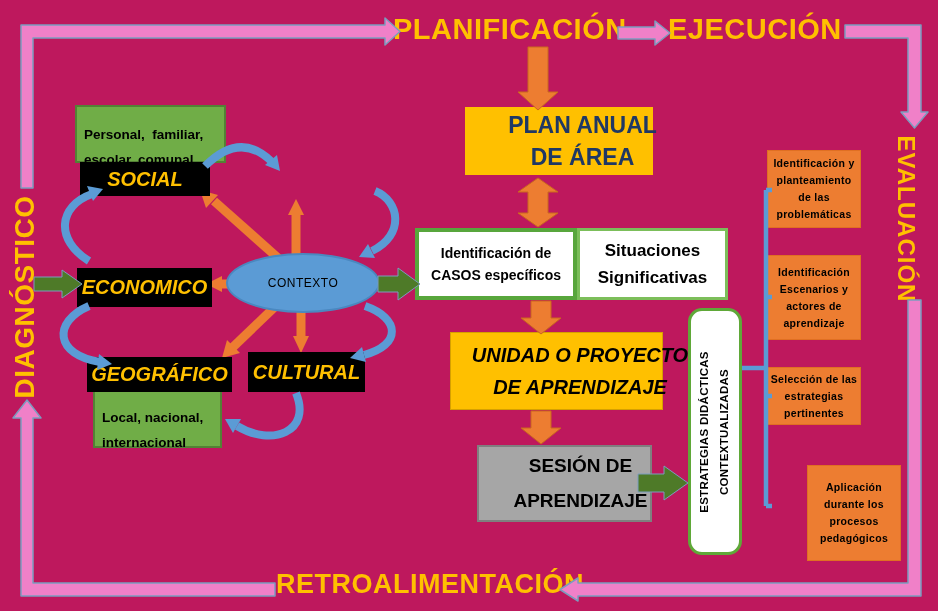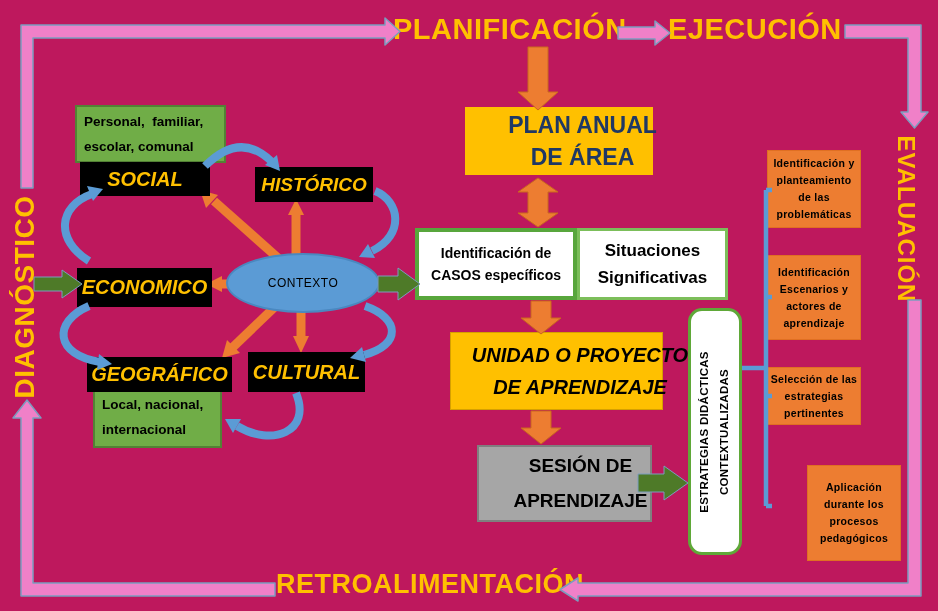--- a/index.html
+++ b/index.html
@@ -6,21 +6,21 @@
   #stage{position:relative;width:938px;height:611px;background:#be185d;overflow:hidden;
          font-family:"Liberation Sans",sans-serif;}
   svg.layer{position:absolute;left:0;top:0;pointer-events:none;}
   .under{z-index:1;} .over{z-index:3;}
   .abs{position:absolute;box-sizing:border-box;}
   .pre{white-space:pre;}
   .ctr{display:flex;align-items:center;justify-content:center;text-align:center;}
   .cycle-label{color:#FFC000;font-weight:bold;z-index:2;}
   .blackbox{background:#000;color:#FFC000;font-weight:bold;z-index:2;font-style:italic;}
   .greenbox{background:#70AD47;border:2px solid #538135;color:#000;font-weight:600;
-            font-size:13.5px;line-height:1.85;padding:3px 0 0 7px;z-index:2;}
+            font-size:13.5px;line-height:1.85;padding:16px 0 0 7px;z-index:2;}
   .goldbox{background:#FFC000;color:#000;font-weight:bold;z-index:2;padding-left:47px;}
   .whitebox{background:#fff;color:#000;font-weight:bold;z-index:2;}
   .orangebox{background:#ED7D31;border:1px solid #e06f22;color:#000;font-weight:bold;
              font-size:10.5px;line-height:1.62;letter-spacing:0.3px;z-index:2;}
   .vwrap{position:absolute;z-index:2;display:flex;align-items:center;justify-content:center;}
 </style>
 </head>
 <body>
 
 <div id="stage">
@@ -51,21 +51,20 @@
   <div class="vwrap" style="left:816px;top:199px;width:180px;height:40px;transform:rotate(90deg);">
     <span class="cycle-label pre" style="font-size:24px;letter-spacing:1px;">EVALUACIÓN</span>
   </div>
 
   <div class="abs greenbox pre" style="left:75px;top:105px;width:151px;height:58px;">Personal,  familiar,
 escolar, comunal</div>
   <div class="abs greenbox pre" style="left:93px;top:388px;width:129px;height:60px;">Local, nacional,
 internacional</div>
 
   <div class="abs blackbox ctr" style="left:80px;top:162px;width:130px;height:34px;font-size:20px;">SOCIAL</div>
-  <div class="abs blackbox ctr" style="left:255px;top:167px;width:118px;height:35px;font-size:19px;">HISTÓRICO</div>
   <div class="abs blackbox ctr" style="left:77px;top:268px;width:135px;height:39px;font-size:20px;">ECONOMICO</div>
   <div class="abs blackbox ctr" style="left:87px;top:357px;width:145px;height:35px;font-size:20px;">GEOGRÁFICO</div>
   <div class="abs blackbox ctr" style="left:248px;top:352px;width:117px;height:40px;font-size:20px;">CULTURAL</div>
 
   <div class="abs ctr" style="left:226px;top:253px;width:154px;height:60px;border-radius:50%;
        background:#5B9BD5;border:2px solid #4a88c0;font-size:12px;letter-spacing:.5px;color:#000;z-index:2;">CONTEXTO</div>
 
   <div class="abs goldbox ctr pre" style="left:465px;top:107px;width:188px;height:68px;
        color:#1F3864;font-size:23px;line-height:1.4;">PLAN ANUAL
 DE ÁREA</div>

